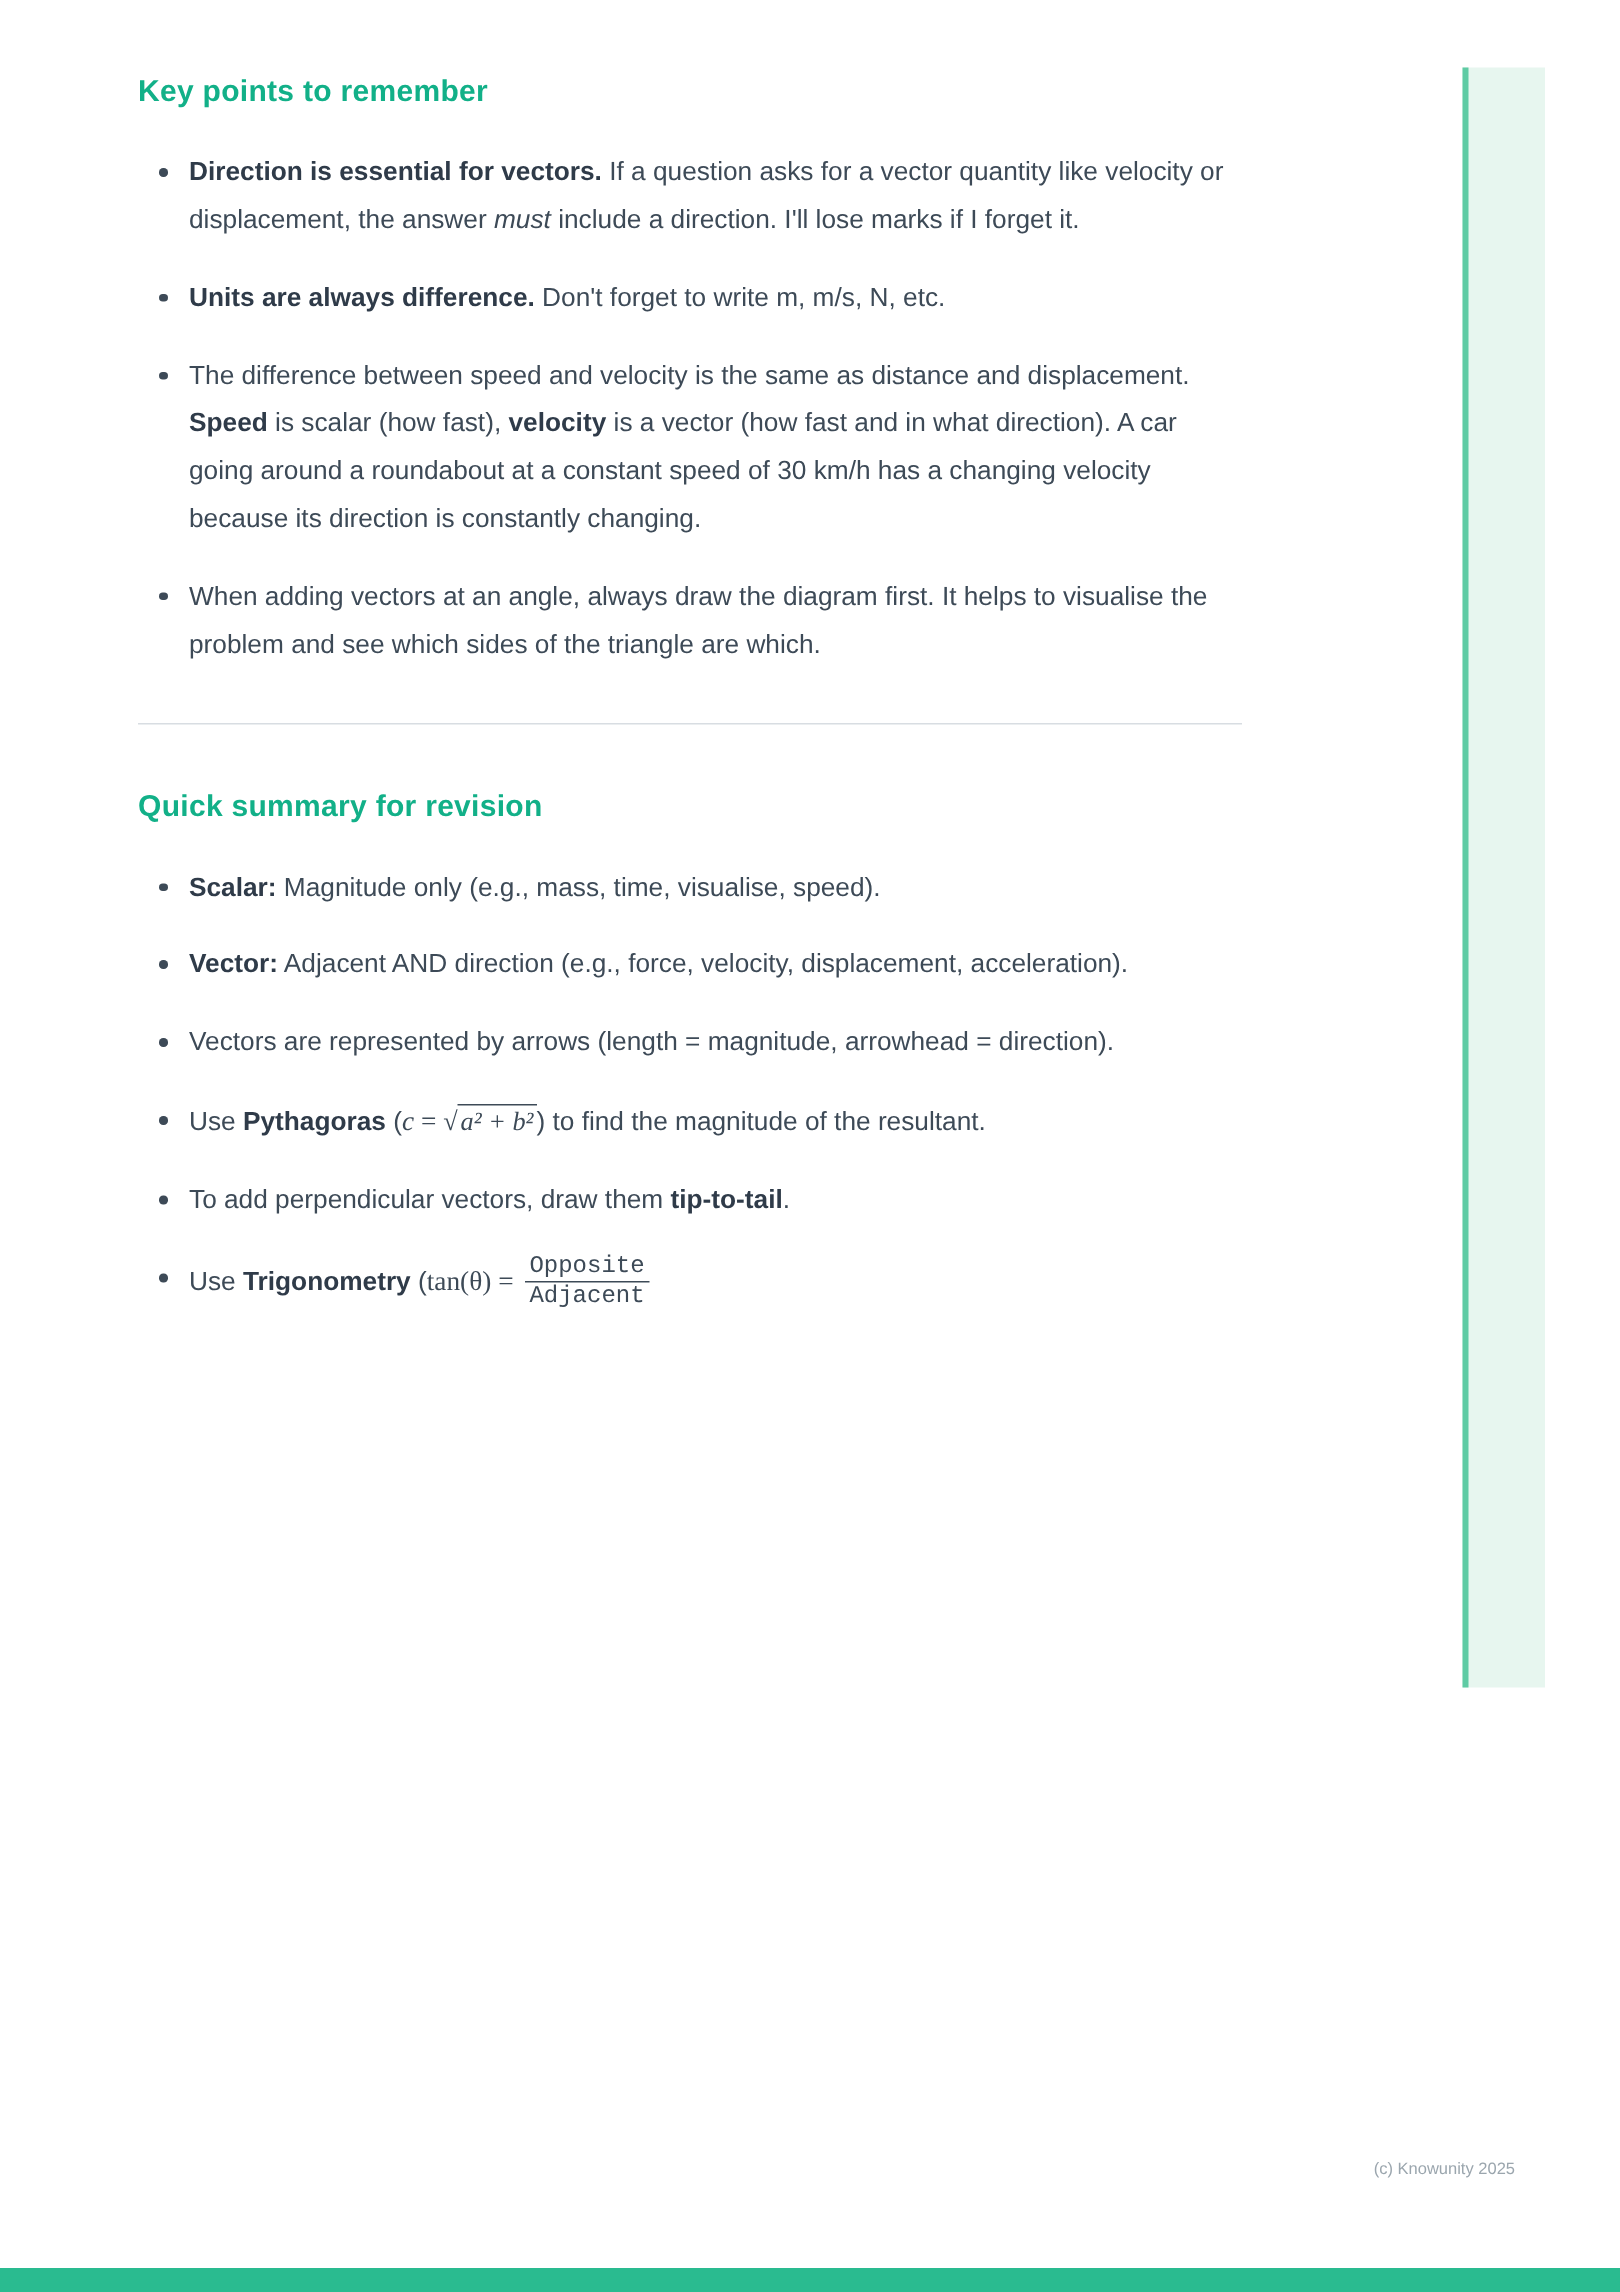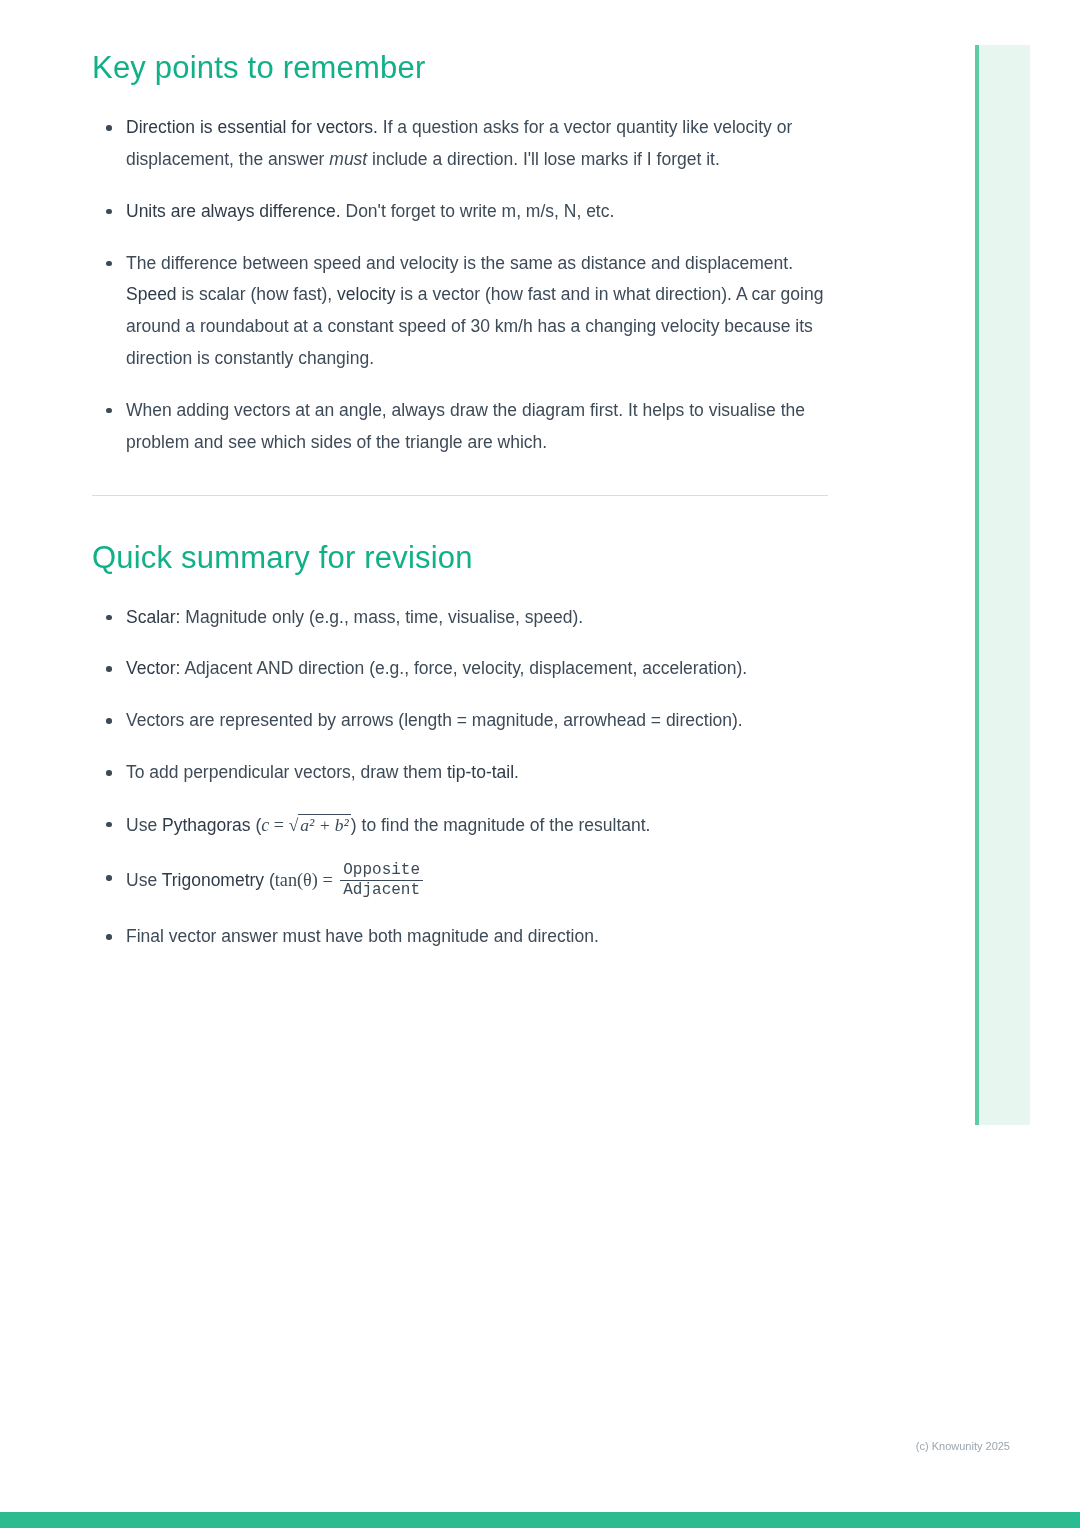--- a/index.html
+++ b/index.html
@@ -23,33 +23,33 @@
   }
   .page{position:absolute;inset:0;}
   .stripe{
     position:absolute;left:975px;top:45px;width:55px;height:1080px;
     background:var(--stripe_bg);
     border-left:4px solid var(--stripe_edge);
     box-sizing:border-box;
   }
   .content{position:absolute;left:92px;top:50px;width:740px;}
   .section-title{
-    font-size:31px;font-weight:400;color:var(--accent);
+    font-size:20px;font-weight:700;color:var(--accent);
     margin:0 0 26px 0;letter-spacing:0.2px;
   }
   .bullets{list-style:none;margin:0;padding:0 0 0 14px;}
   .bullets li{
     position:relative;padding-left:20px;margin-bottom:20px;
     font-size:17.5px;line-height:1.82;
   }
   .bullets li::before{
     content:"";position:absolute;left:0;top:13px;
     width:5.5px;height:5.5px;border-radius:50%;background:var(--text);
   }
-  .b{font-weight:400;color:var(--bold_text);}
+  .b{font-weight:700;color:var(--bold_text);}
   .i{font-style:italic;}
   .serif{font-family:"Liberation Serif",serif;font-size:1.04em;}
   .divider{height:1px;background:var(--divider);margin:36px 0 44px 0;width:736px;}
   .sqrt{font-family:"Liberation Serif",serif;white-space:nowrap;font-size:1.0em;}
   .sqrt .radical{font-style:normal;}
   .sqrt .radicand{font-style:italic;border-top:1.4px solid currentColor;padding:0 2px;}
   .frac{
     display:inline-block;vertical-align:middle;text-align:right;
     font-family:Liberation Mono, monospace;font-size:16px;line-height:1.2;
     margin:0 3px;position:relative;top:-1px;
@@ -77,21 +77,20 @@
         <li><span class="b">Units are always difference.</span><span> Don't forget to write m, m/s, N, etc.</span></li>
         <li><span>The difference between speed and velocity is the same as distance and displacement. </span><span class="b">Speed</span><span> is scalar (how fast), </span><span class="b">velocity</span><span> is a vector (how fast and in what direction). A car going around a roundabout at a constant speed of 30 km/h has a changing velocity because its direction is constantly changing.</span></li>
         <li><span>When adding vectors at an angle, always draw the diagram first. It helps to visualise the problem and see which sides of the triangle are which.</span></li>
       </ul>
       <div class="divider"></div>
       <h2 class="section-title">Quick summary for revision</h2>
       <ul class="bullets">
         <li><span class="b">Scalar:</span><span> Magnitude only (e.g., mass, time, visualise, speed).</span></li>
         <li><span class="b">Vector:</span><span> Adjacent AND direction (e.g., force, velocity, displacement, acceleration).</span></li>
         <li><span>Vectors are represented by arrows (length = magnitude, arrowhead = direction).</span></li>
+        <li><span>Use </span><span class="b">Pythagoras</span><span> (</span><span class="i serif">c</span><span class="serif"> = </span><span class="sqrt"><span class="radical">√</span><span class="radicand">a² + b²</span></span><span>) to find the magnitude of the resultant.</span></li>
         <li><span>To add perpendicular vectors, draw them </span><span class="b">tip-to-tail</span><span>.</span></li>
-        <li><span>Use </span><span class="b">Pythagoras</span><span> (</span><span class="i serif">c</span><span class="serif"> = </span><span class="sqrt"><span class="radical">√</span><span class="radicand">a² + b²</span></span><span>) to find the magnitude of the resultant.</span></li>
         <li><span>Use </span><span class="b">Trigonometry</span><span> (</span><span class="serif">tan(θ) = </span><span class="frac"><span class="num" style="display: block;">Opposite</span><span class="den" style="display: block;">Adjacent</span></span></li>
-        <li><span>Final vector answer must have both magnitude and direction.</span></li>
       </ul>
     </main>
   <div class="footer">(c) Knowunity 2025</div>
   <div class="bottom-bar"></div>
 </div>
 
 </body></html>

